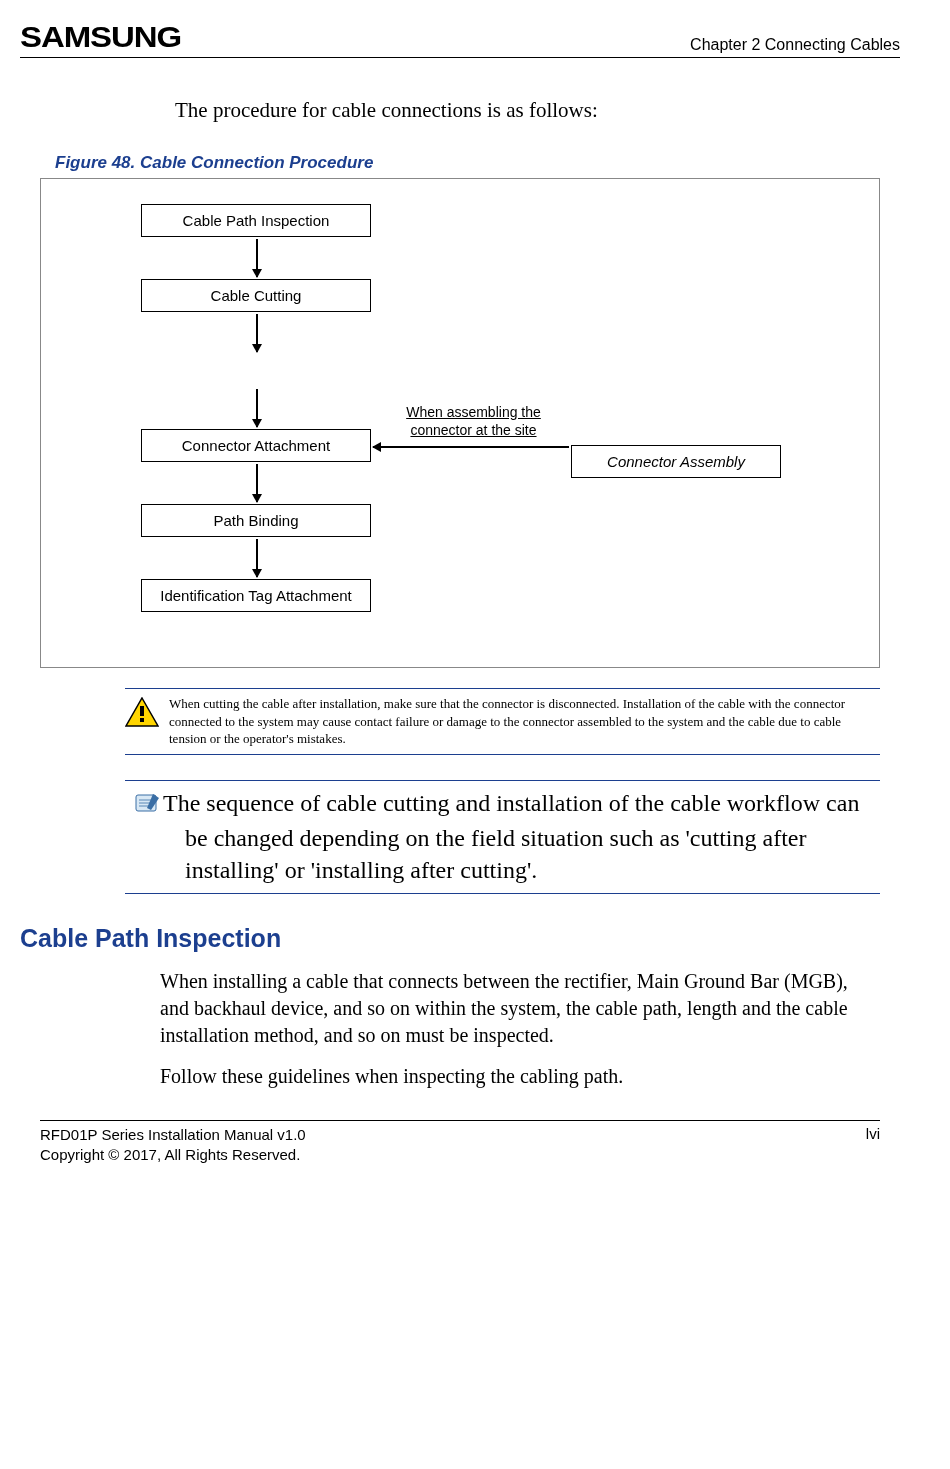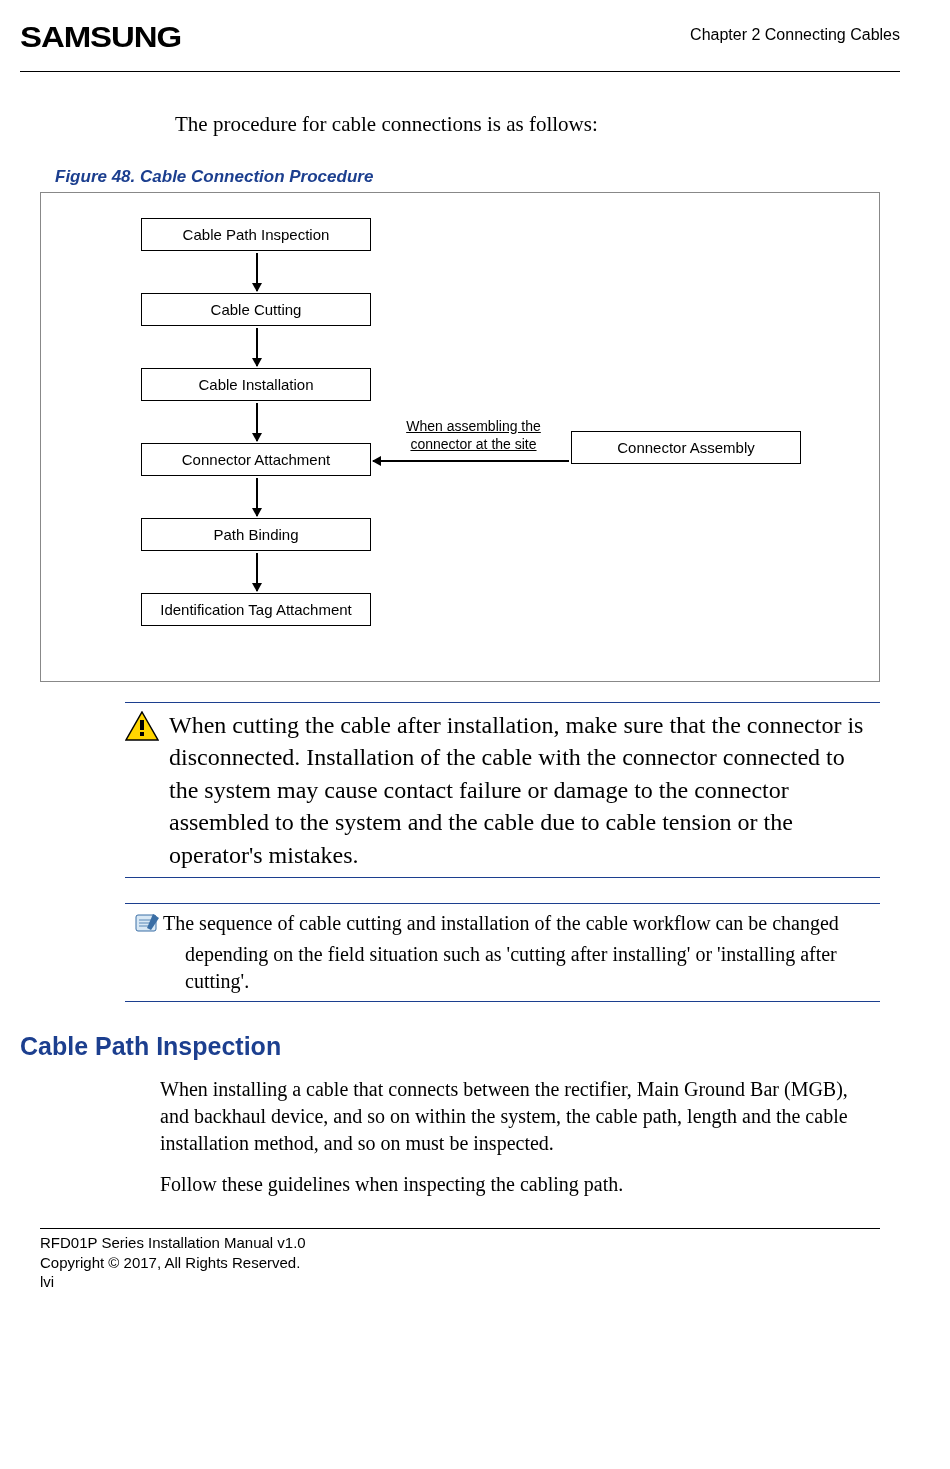--- a/index.html
+++ b/index.html
@@ -1,41 +1,41 @@
 <!DOCTYPE html>
 <html><head>
   <meta charset="utf-8">
   <style>
     * { margin: 0; padding: 0; box-sizing: border-box; }
     body { font-family: Arial, Helvetica, sans-serif; width: 950px; margin: 0 auto; background: white; color: #000; }
     .page { padding: 20px 50px 20px 20px; }
-    .header { display: flex; justify-content: space-between; align-items: flex-start; border-bottom: 1.5px solid #000; padding-bottom: 17px; margin-bottom: 1px; }
+    .header { display: flex; justify-content: space-between; align-items: flex-end; border-bottom: 1.5px solid #000; padding-bottom: 3px; margin-bottom: 1px; }
     .logo { font-family: Arial, sans-serif; font-weight: 900; font-size: 30px; letter-spacing: -1px; font-stretch: condensed; transform: scaleX(1.1); transform-origin: left; }
     .chapter { font-size: 16px; margin-top: 6px; }
     h1 { font-size: 34px; font-weight: bold; margin: 18px 0 30px 0; }
     .intro { font-family: "Times New Roman", serif; font-size: 21px; margin-left: 155px; margin-bottom: 30px; margin-top: 40px; }
     .figure-caption { color: #1c3f8f; font-weight: bold; font-style: italic; font-size: 17px; margin-left: 35px; margin-bottom: 5px; }
     .diagram-box { border: 1px solid #888; margin: 0 20px 20px 20px; padding: 35px 20px 40px 20px; position: relative; height: 490px; }
     .flow-node { border: 1.5px solid #000; background: white; text-align: center; padding: 7px 0; font-size: 15px; width: 230px; position: absolute; }
     .arrow-down { position: absolute; width: 1.5px; background: #000; left: 215px; }
     .arrow-down::after { content: ''; position: absolute; bottom: -1px; left: -4px; border-left: 5px solid transparent; border-right: 5px solid transparent; border-top: 9px solid #000; }
     .arrow-left { position: absolute; height: 1.5px; background: #000; }
     .arrow-left::before { content: ''; position: absolute; left: -1px; top: -4px; border-top: 5px solid transparent; border-bottom: 5px solid transparent; border-right: 9px solid #000; }
     .arrow-label { position: absolute; font-size: 14px; text-align: center; width: 165px; line-height: 1.25; }
     .section-rule { border: none; border-top: 1.5px solid #1c3f8f; margin: 0 20px 0 105px; }
     .callout { display: flex; align-items: flex-start; margin: 6px 30px 6px 105px; }
     .callout-icon { flex-shrink: 0; margin-right: 10px; margin-top: 2px; }
-    .callout-text { font-family: "Times New Roman", serif; font-size: 24px; line-height: 1.35; }
-    .callout-text-inline { font-family: "Times New Roman", serif; font-size: 20px; line-height: 1.35; margin: 6px 30px 6px 140px; text-indent: -25px; padding-left: 25px; }
+    .callout-text { font-family: "Times New Roman", serif; font-size: 13px; line-height: 1.35; }
+    .callout-text-inline { font-family: "Times New Roman", serif; font-size: 24px; line-height: 1.35; margin: 6px 30px 6px 140px; text-indent: -25px; padding-left: 25px; }
     .note-icon-svg { display: inline-block; vertical-align: text-top; margin-right: 2px; }
     h2 { color: #1c3f8f; font-size: 25px; font-weight: bold; margin: 30px 0 15px 0; }
     .body-text { font-family: "Times New Roman", serif; font-size: 20px; line-height: 1.35; margin: 0 30px 14px 140px; }
     .bullet-item { font-family: "Times New Roman", serif; font-size: 20px; line-height: 1.35; margin: 0 30px 10px 165px; position: relative; }
     .bullet-item::before { content: '•'; position: absolute; left: -22px; font-size: 22px; }
-    .footer { border-top: 1px solid #000; margin: 30px 20px 0 20px; padding-top: 4px; display: flex; justify-content: space-between; font-size: 15px; flex-direction: column; }
+    .footer { border-top: 1px solid #000; margin: 30px 20px 0 20px; padding-top: 4px; display: flex; justify-content: space-between; font-size: 15px; }
     .footer-left { line-height: 1.35; }
   </style>
 </head>
 <body>
 
 <div class="page">
   <div class="header">
     <div class="logo">SAMSUNG</div>
     <div class="chapter">Chapter 2 Connecting Cables</div>
   </div>
@@ -45,32 +45,31 @@
 
   <div class="figure-caption">Figure 48. Cable Connection Procedure</div>
 
   <div class="diagram-box">
     <div class="flow-node" style="left:100px; top:25px;">Cable Path Inspection</div>
     <div class="arrow-down" style="top:60px; height:38px;"></div>
 
     <div class="flow-node" style="left:100px; top:100px;">Cable Cutting</div>
     <div class="arrow-down" style="top:135px; height:38px;"></div>
 
-    <div class="flow-node" style="left:100px; top:175px;">Cable Installation</div>
     <div class="arrow-down" style="top:210px; height:38px;"></div>
 
     <div class="flow-node" style="left:100px; top:250px;">Connector Attachment</div>
     <div class="arrow-down" style="top:285px; height:38px;"></div>
 
     <div class="flow-node" style="left:100px; top:325px;">Path Binding</div>
     <div class="arrow-down" style="top:360px; height:38px;"></div>
 
     <div class="flow-node" style="left:100px; top:400px;">Identification Tag Attachment</div>
 
-    <div class="flow-node" style="left:530px; top:238px; width:230px;">Connector Assembly</div>
+    <div class="flow-node" style="left:530px; top:266px; width:210px;font-style:italic;">Connector Assembly</div>
 
     <div class="arrow-left" style="left:332px; top:267px; width:196px;"></div>
     <div class="arrow-label" style="left:350px; top:225px;text-decoration:underline;">
       <span>When assembling the</span><br>
       <span>connector at the site</span>
     </div>
   </div>
 
   <hr class="section-rule">
   <div class="callout">

